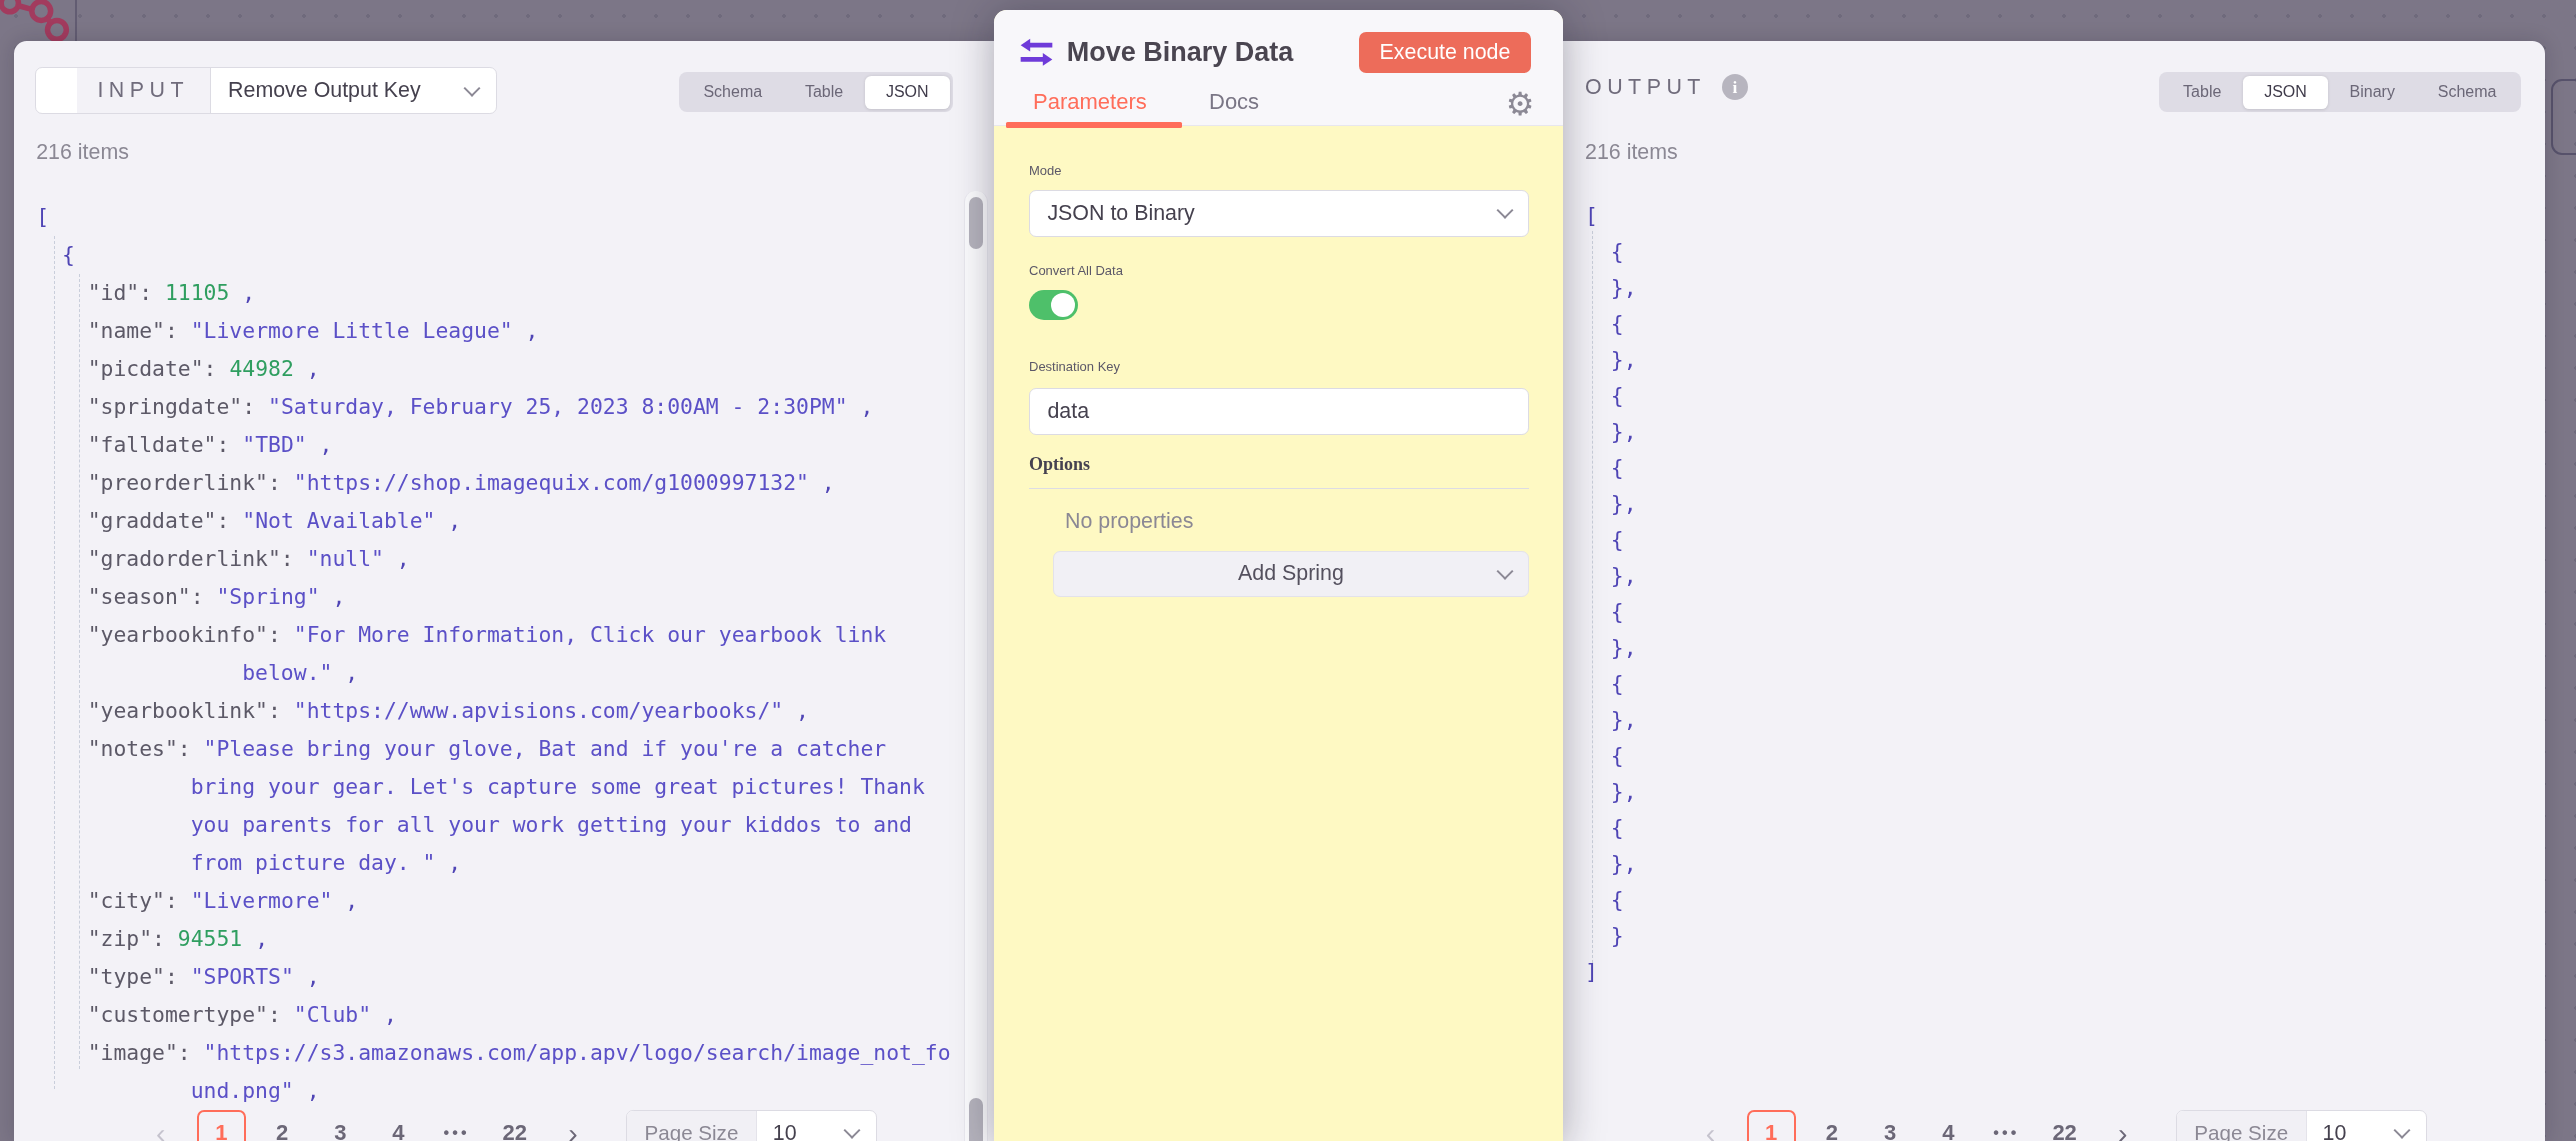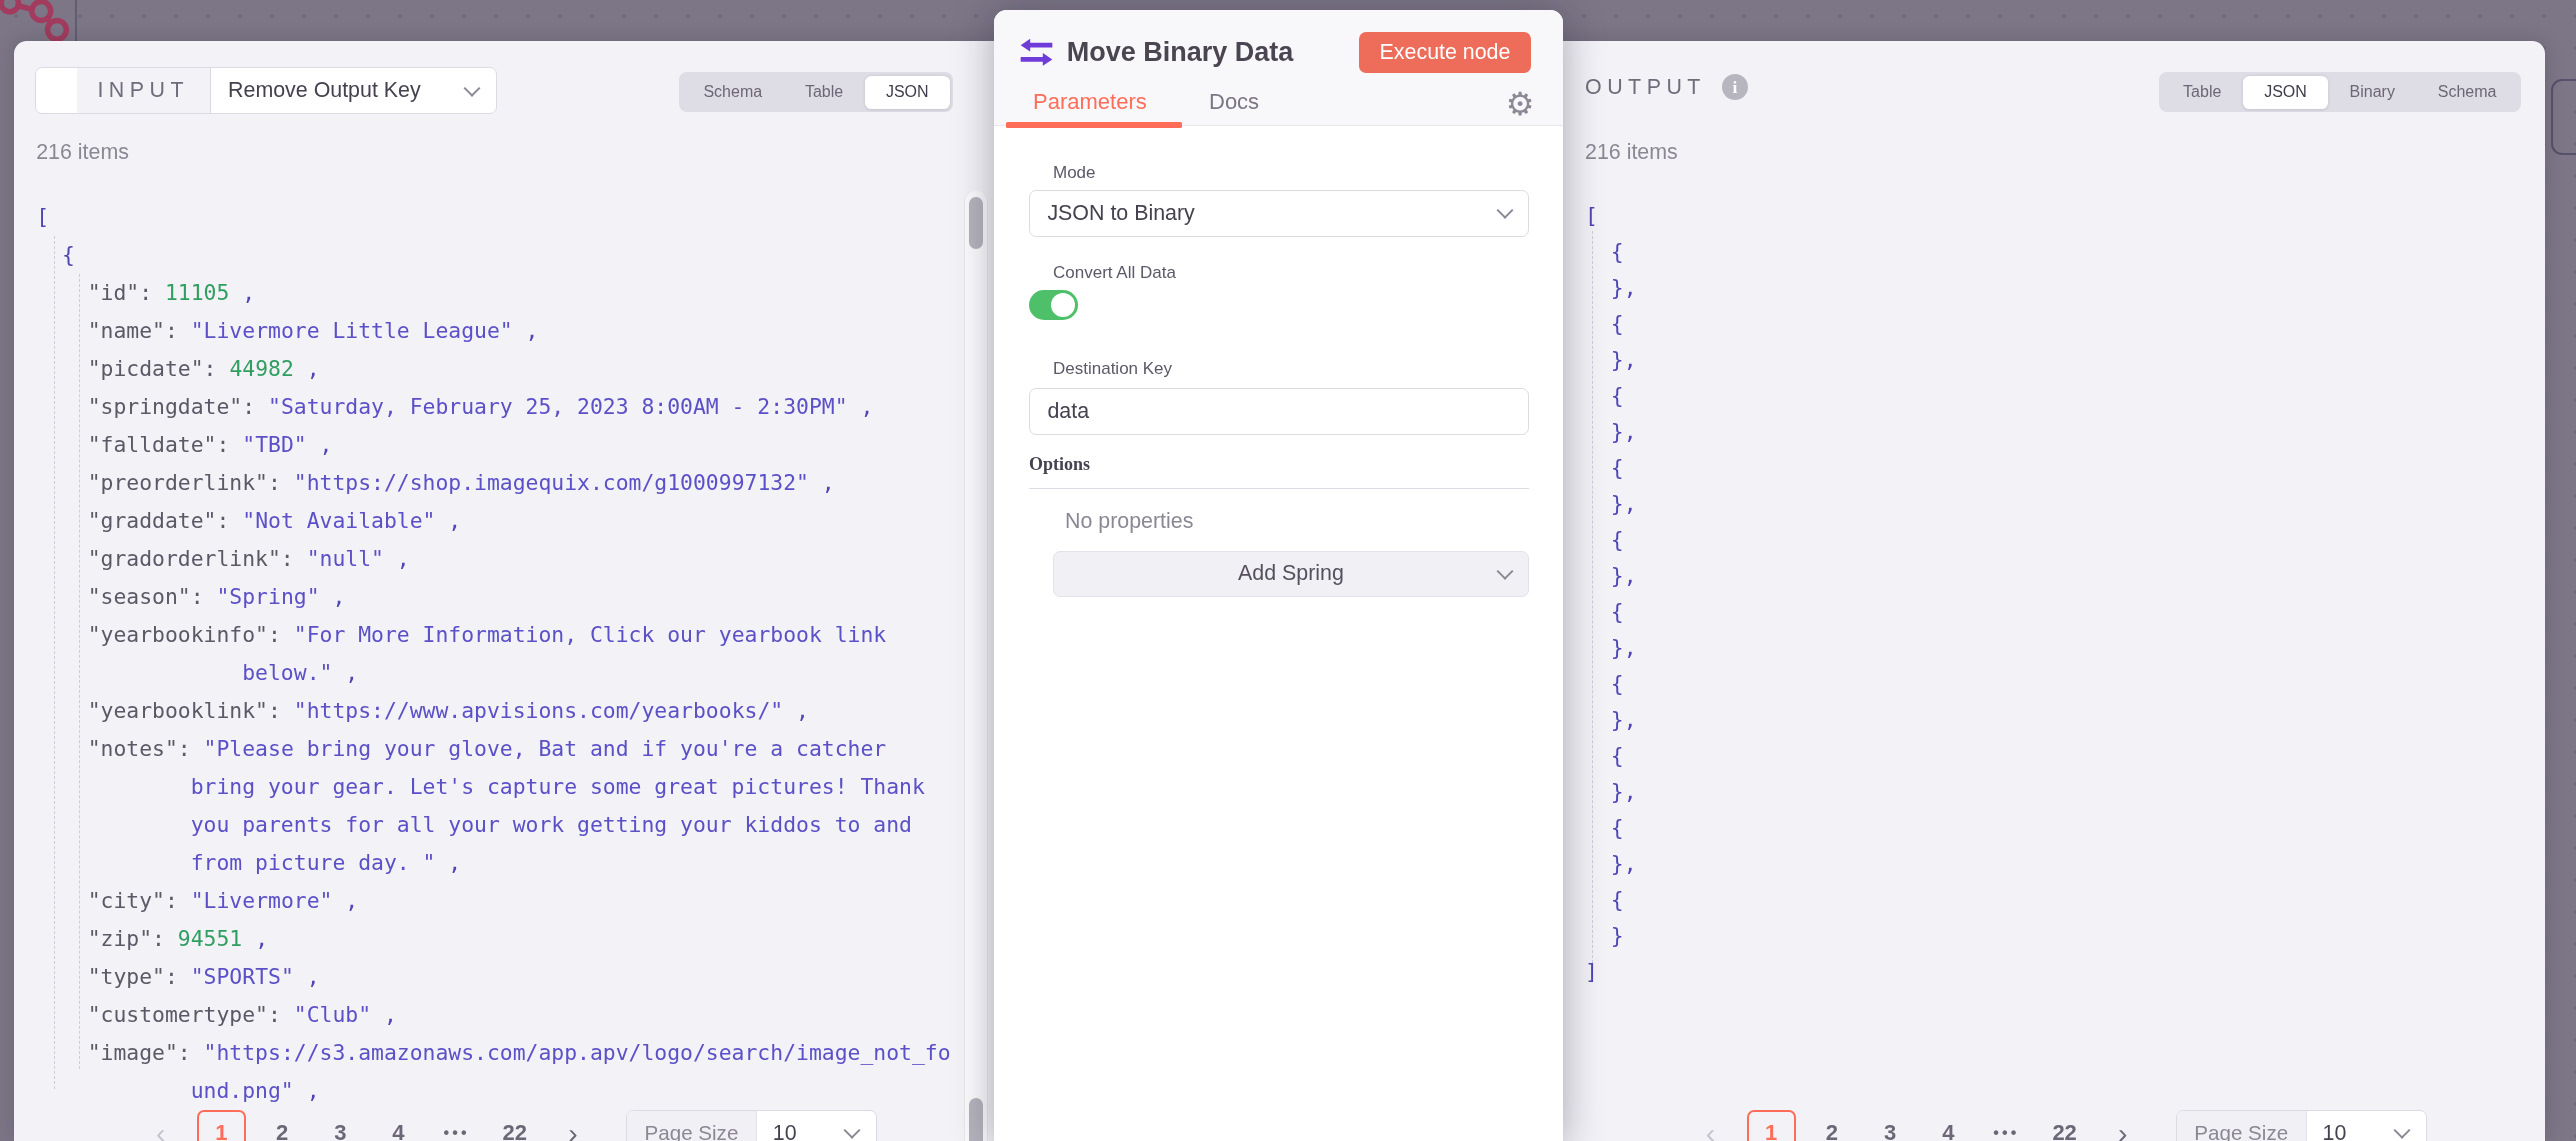--- a/index.html
+++ b/index.html
@@ -60,34 +60,34 @@
   .pg-chevron.disabled { color:#c5c3ce; }
   .pg-dots { font-size:16px; letter-spacing:3.2px; }
   .page-size { margin-left:24px; height:46px; border:1.6px solid #dcdbe3; border-radius:7.1px; display:flex; overflow:hidden; background:#fff; }
   .page-size .ps-label { display:flex; align-items:center; padding:0 17.4px; background:#f1f0f5; color:#8b8894; font-size:20.6px; border-right:1.6px solid #e4e3ea; }
   .page-size .ps-value { width:119px; display:flex; align-items:center; padding:0 16px; font-size:21.4px; color:#45414e; position:relative; }
 
   
   .chev { position:absolute; right:17.4px; top:50%; width:12px; height:12px; border-right:2.4px solid #8b8894; border-bottom:2.4px solid #8b8894; transform:translateY(-72%) rotate(45deg); }
 
   
-  #ndv-modal { position:absolute; left:994px; top:9.5px; width:569px; height:1132px; background:#ffffff; border-radius:12.7px 12.7px 0 0; box-shadow:0 4.7px 40px rgba(25,22,40,.35); }
+  #ndv-modal { position:absolute; left:994px; top:9.5px; width:569px; height:1132px; background:#fef9c3; border-radius:12.7px 12.7px 0 0; box-shadow:0 4.7px 40px rgba(25,22,40,.35); }
   .ndv-header { position:absolute; left:0; top:0; right:0; height:116px; background:#f8f7fa; border-radius:12.7px 12.7px 0 0; border-bottom:0.8px solid #e8e7ee; }
   .ndv-title-row { position:absolute; left:25px; top:22px; right:32px; height:41px; display:flex; align-items:center; }
   .node-icon { width:35px; height:28.5px; margin-right:12.7px; flex:none; }
   .ndv-title { font-size:27px; font-weight:700; color:#4a4550; }
   .execute-btn { margin-left:auto; height:41px; padding:0 20.6px; background:#ed6c5a; color:#fff; font-size:21.4px; border:none; border-radius:7.1px; display:flex; align-items:center; font-family:inherit; }
   .ndv-tabs { position:absolute; left:12px; bottom:0; right:0; height:44px; }
   .ndv-tab { position:absolute; bottom:9.5px; font-size:22px; }
   .tab-parameters { left:27px; color:#ff6d5a; }
   .tab-docs { left:203px; color:#7a7685; }
   .tab-underline { position:absolute; left:0; bottom:-3.2px; width:176px; height:5.5px; background:#ff6d5a; border-radius:1.6px; }
   .gear { position:absolute; right:28.5px; bottom:4.7px; font-size:32px; color:#8c8995; line-height:1; }
 
-  .field-label { position:absolute; left:35px; font-size:17px; color:#5c5868;margin-left:24px; }
+  .field-label { position:absolute; left:35px; font-size:13px; color:#5c5868; }
   .select-box, .text-input { position:absolute; left:35px; width:500px; height:47px; border:1.6px solid #dcdbe3; border-radius:7.1px; background:#fff; font-size:21.4px; color:#45414e; display:flex; align-items:center; padding:0 17.4px; }
   .toggle { position:absolute; left:35px; top:280px; width:49px; height:30px; border-radius:15px; background:#4ec06a; }
   .toggle .knob { position:absolute; right:3.2px; top:3.2px; width:24px; height:24px; border-radius:50%; background:#fff; }
   .options-header { position:absolute; left:35px; top:444px; font-size:18px; font-weight:700; color:#454150;font-family:Liberation Serif, serif; }
   .options-divider { position:absolute; left:35px; top:478px; width:500px; height:1.6px; background:#dddce4; }
   .no-props { position:absolute; left:71px; top:499px; font-size:21.4px; color:#8b8894; }
   .add-option { position:absolute; left:59px; top:541px; width:476px; height:46px; background:#f1f0f5; border:1.6px solid #e3e2ea; border-radius:7.1px; display:flex; align-items:center; justify-content:center; font-size:21.4px; color:#54505e; }
 
   .output-label-row { position:absolute; left:22px; top:33px; display:flex; align-items:center; gap:16px; }
   .info-icon { width:26px; height:26px; border-radius:50%; background:#b7b5bf; color:#fff; font-size:17.4px; font-weight:700; display:flex; align-items:center; justify-content:center; font-family:"Liberation Serif", serif; }

